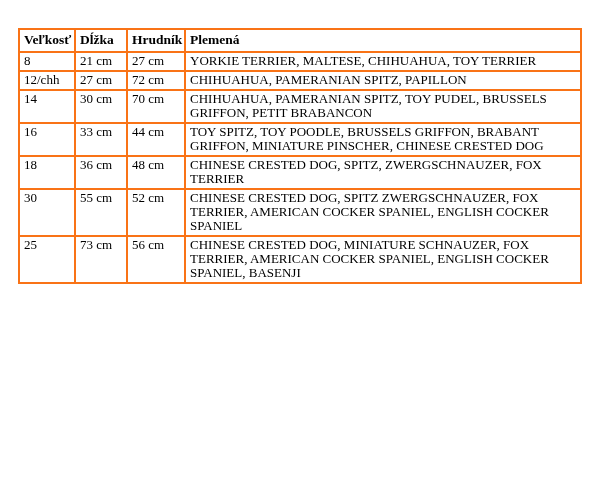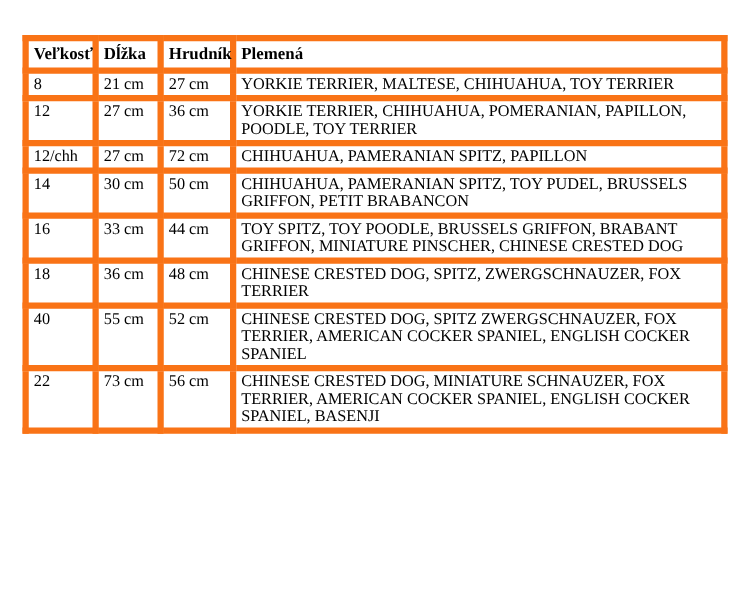--- a/index.html
+++ b/index.html
@@ -24,21 +24,21 @@
     position: absolute;
     left: 18px;
     top: 28px;
     width: 564px;
     border-collapse: collapse;
     table-layout: fixed;
     background: #ffffff;
   }
   table.size-table th,
   table.size-table td {
-    border: 5px solid #f97316;
+    border: 2px solid #f97316;
     padding: 1px 4px 2px 4px;
     font-size: 13px;
     line-height: 14px;
     vertical-align: top;
     font-weight: normal;
     text-align: left;
     font-family: "Liberation Serif", serif;
     margin-left: 40px;
   }
   table.size-table thead th {
@@ -81,56 +81,50 @@
       </tr>
     </thead>
     <tbody>
       <tr>
         <td>8</td>
         <td>21 cm</td>
         <td>27 cm</td>
         <td class="breeds">YORKIE TERRIER, MALTESE, CHIHUAHUA, TOY TERRIER</td>
       </tr>
       <tr>
-        <td class="cell-mid">12</td>
-        <td class="cell-mid">27 cm</td>
-        <td class="cell-mid">36 cm</td>
-        <td class="breeds">YORKIE TERRIER, CHIHUAHUA, POMERANIAN, PAPILLON, POODLE, TOY TERRIER</td>
-      </tr>
-      <tr>
         <td>12/chh</td>
         <td>27 cm</td>
         <td>72 cm</td>
         <td class="breeds">CHIHUAHUA, PAMERANIAN SPITZ, PAPILLON</td>
       </tr>
       <tr>
         <td class="cell-mid">14</td>
         <td class="cell-mid">30 cm</td>
-        <td class="cell-mid">50 cm</td>
+        <td class="cell-mid">70 cm</td>
         <td class="breeds">CHIHUAHUA, PAMERANIAN SPITZ, TOY PUDEL, BRUSSELS GRIFFON, PETIT BRABANCON</td>
       </tr>
       <tr>
         <td class="cell-mid">16</td>
         <td class="cell-mid">33 cm</td>
         <td class="cell-mid">44 cm</td>
         <td class="breeds">TOY SPITZ, TOY POODLE, BRUSSELS GRIFFON, BRABANT GRIFFON, MINIATURE PINSCHER, CHINESE CRESTED DOG</td>
       </tr>
       <tr>
         <td class="cell-mid">18</td>
         <td class="cell-mid">36 cm</td>
         <td class="cell-mid">48 cm</td>
         <td class="breeds">CHINESE CRESTED DOG, SPITZ, ZWERGSCHNAUZER, FOX TERRIER</td>
       </tr>
       <tr>
-        <td class="cell-mid">40</td>
+        <td class="cell-mid">30</td>
         <td class="cell-mid">55 cm</td>
         <td class="cell-mid">52 cm</td>
         <td class="breeds">CHINESE CRESTED DOG, SPITZ ZWERGSCHNAUZER, FOX TERRIER, AMERICAN COCKER SPANIEL, ENGLISH COCKER SPANIEL</td>
       </tr>
       <tr>
-        <td class="cell-mid">22</td>
+        <td class="cell-mid">25</td>
         <td class="cell-mid">73 cm</td>
         <td class="cell-mid">56 cm</td>
         <td class="breeds">CHINESE CRESTED DOG, MINIATURE SCHNAUZER, FOX TERRIER, AMERICAN COCKER SPANIEL, ENGLISH COCKER SPANIEL, BASENJI</td>
       </tr>
     </tbody>
   </table>
 </div>
 
 </body></html>

